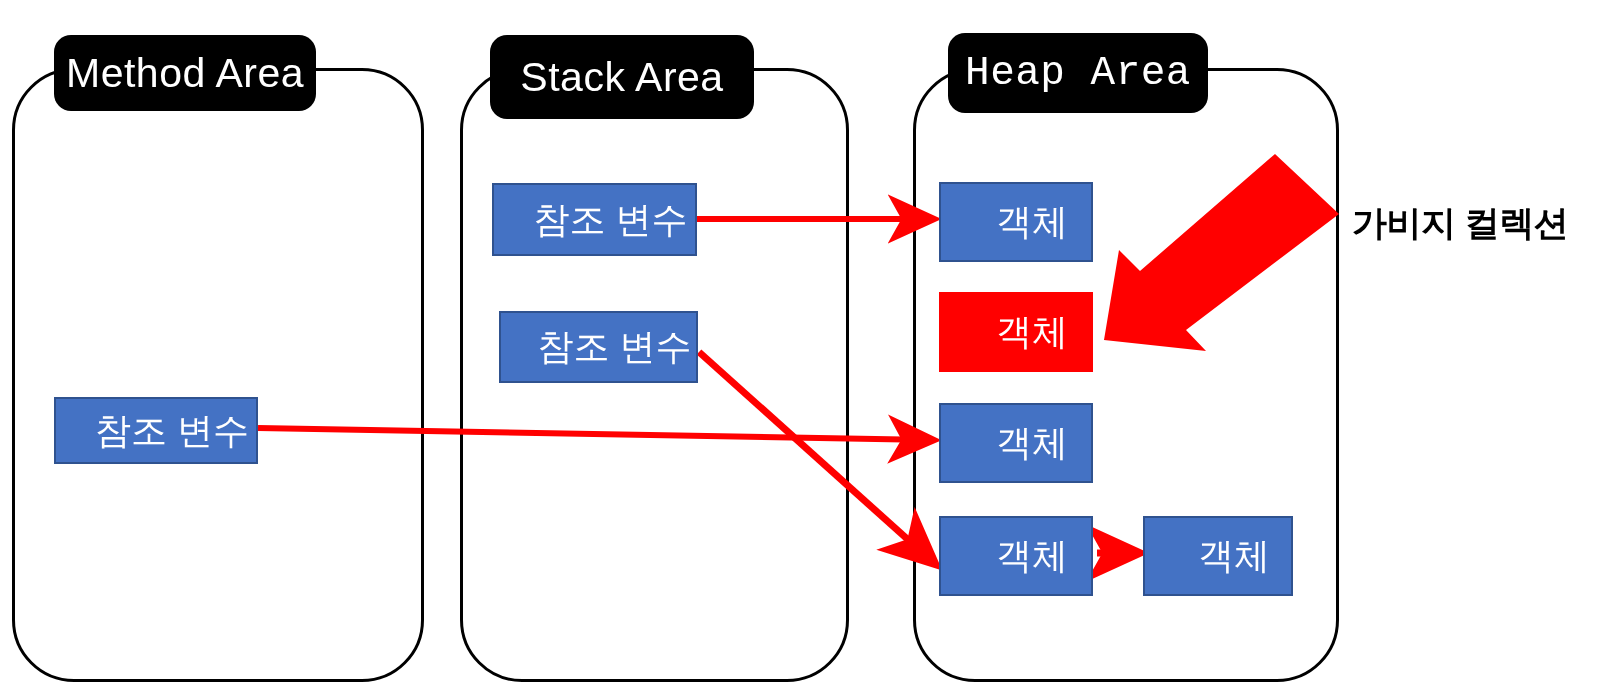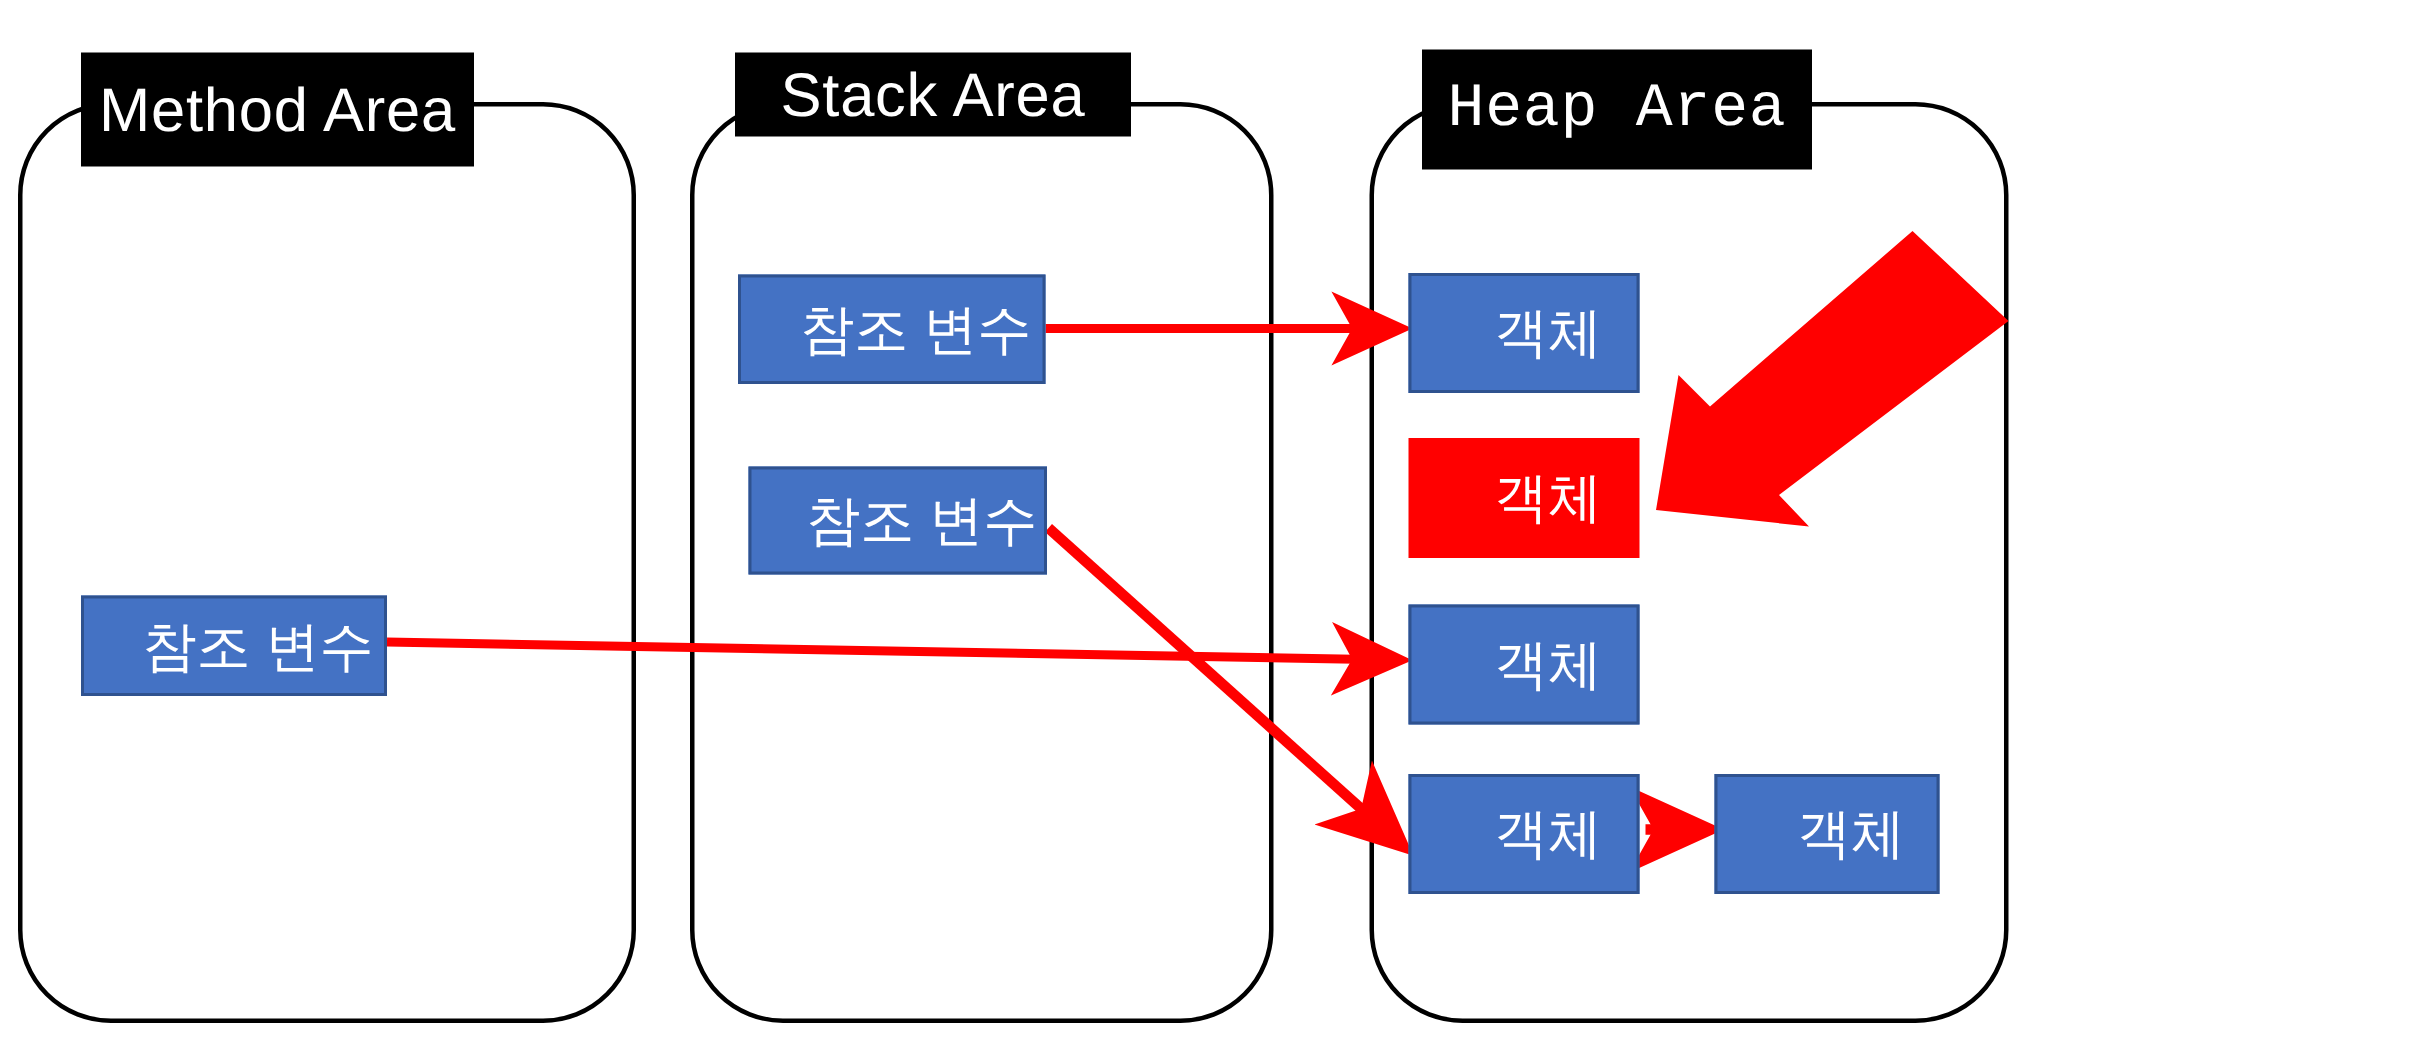--- a/index.html
+++ b/index.html
@@ -41,20 +41,21 @@
     font-size: 41px;
     line-height: 1;
     font-weight: 400;
     letter-spacing: 0.5px;
     display: flex;
     align-items: center;
     justify-content: center;
     white-space: nowrap;
     box-sizing: border-box;
     padding: 0 22px;
+    border-radius: 17px;
   }
   
   .node {
     position: absolute;
     box-sizing: border-box;
     display: flex;
     align-items: center;
     justify-content: center;
     color: #ffffff;
     font-size: 36px;
@@ -89,21 +90,21 @@
   <div class="region" style="left:12px; top:68px; width:412px; height:614px;"></div>
 
   <div class="region" style="left:460px; top:68px; width:389px; height:614px;"></div>
 
   <div class="region" style="left:913px; top:68px; width:426px; height:614px;"></div>
 
   <div class="region-title" style="left:54px; top:35px; width:262px; height:76px;">
     <span>Method Area</span>
   </div>
 
-  <div class="region-title" style="left:490px; top:35px; width:264px; height:56px;">
+  <div class="region-title" style="left:490px; top:35px; width:264px; height:84px;">
     <span>Stack Area</span>
   </div>
 
   <div class="region-title" style="left:948px; top:33px; width:260px; height:80px;font-family:Liberation Mono, monospace;">
     <span>Heap Area</span>
   </div>
 
   <svg class="layer" viewBox="0 0 1609 698" xmlns="http://www.w3.org/2000/svg">
     <defs>
       <marker id="ah" markerWidth="9" markerHeight="9" refX="7.4" refY="4.5" orient="auto" markerUnits="strokeWidth">
@@ -148,15 +149,16 @@
 
   <div class="node blue" style="left:939px; top:516px; width:154px; height:80px;">
     <span>객체</span>
   </div>
 
   <div class="node blue" style="left:1143px; top:516px; width:150px; height:80px;">
     <span>객체</span>
   </div>
 
   <div class="callout" style="left:1352px; top:111px; width:250px;">
+    <div>가비지 컬렉션</div>
   </div>
 
 </div>
 
 </body></html>

